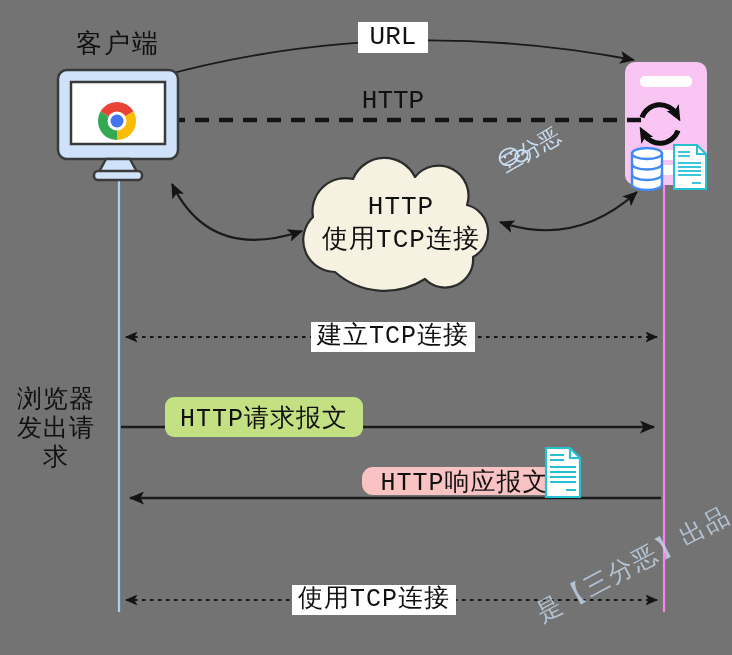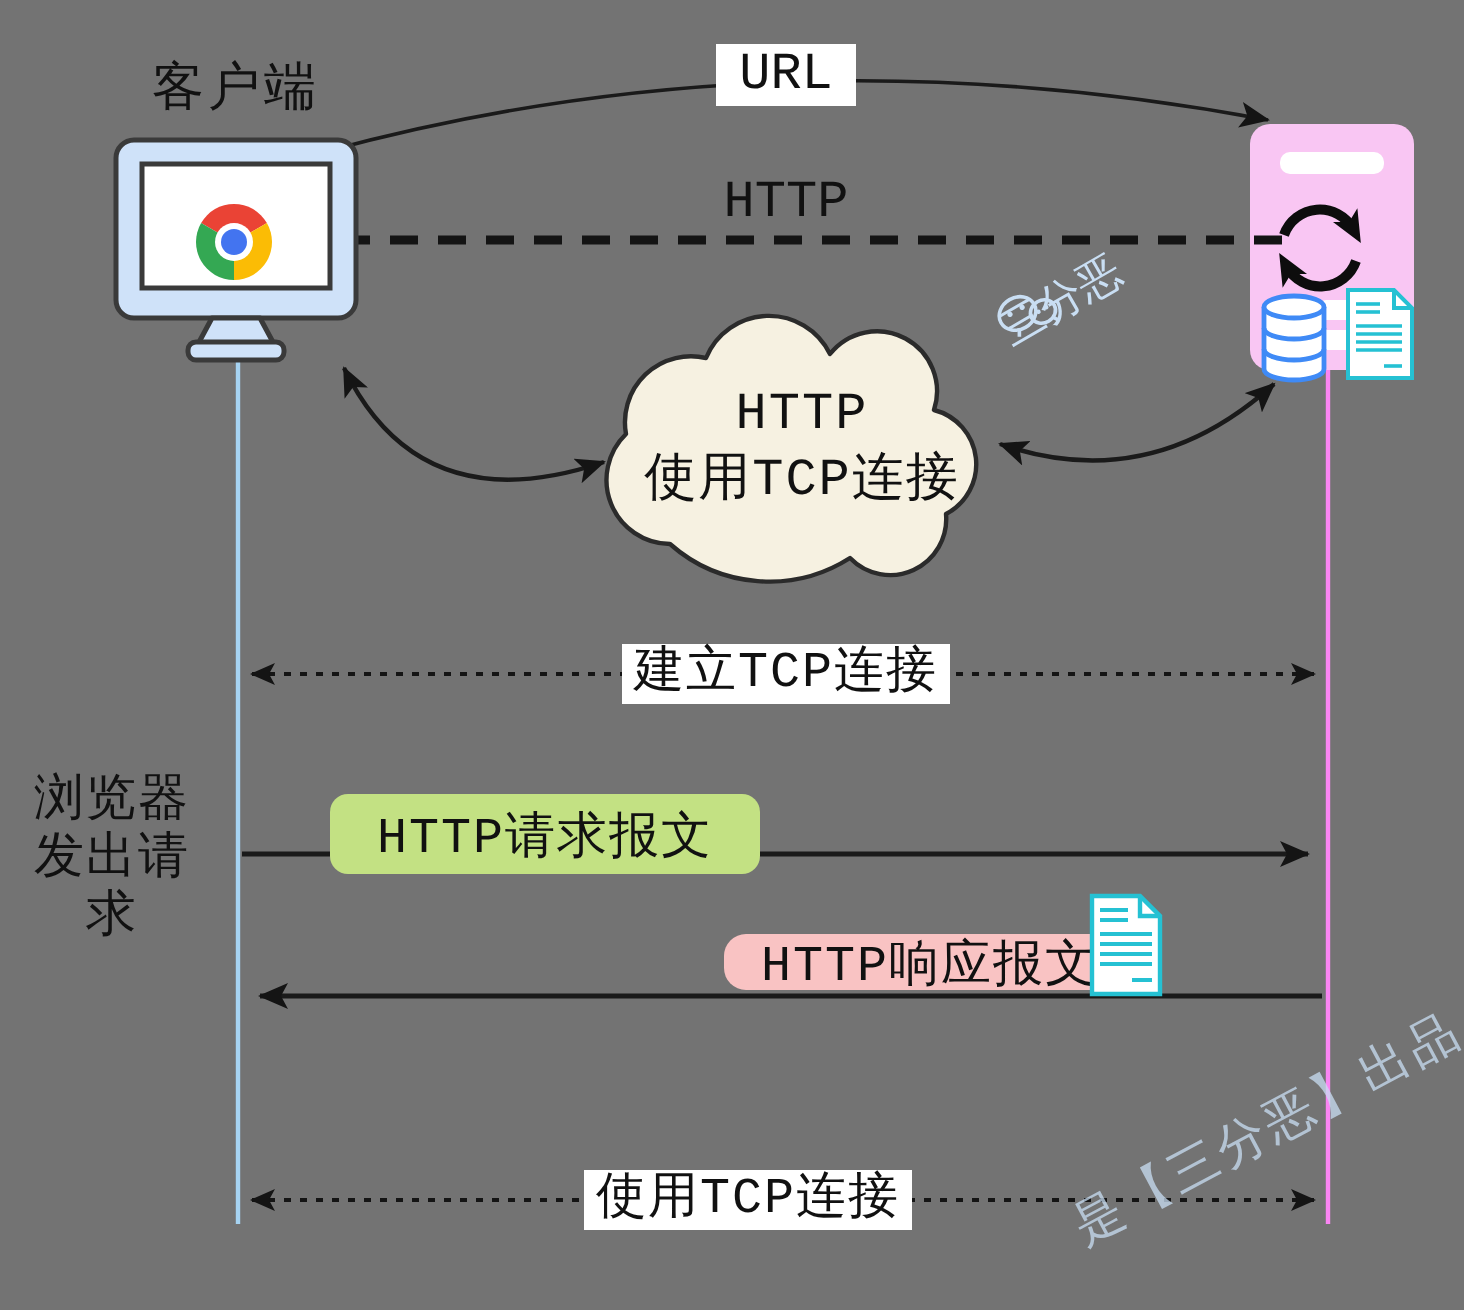--- a/index.html
+++ b/index.html
@@ -123,21 +123,21 @@
     <div>使用TCP连接</div>
   </div>
 
   <div class="lbl row-lbl" style="left:295px;top:322px;margin-left:16px;">建立TCP连接</div>
 
   <div class="lbl note" style="left:5px;top:386px;width:102px;">
     <div>浏览器</div>
     <div>发出请求</div>
   </div>
 
-  <div class="msg-box msg-request" style="position:absolute;left:165px;top:397px;width:215px;height:40px;">HTTP请求报文</div>
+  <div class="msg-box msg-request" style="position:absolute;left:165px;top:397px;width:198px;height:40px;">HTTP请求报文</div>
 
   <div class="msg-box msg-response" style="position:absolute;left:362px;top:467px;width:205px;height:28px;">HTTP响应报文</div>
 
   <svg width="40" height="54" style="left:543px;top:446px;">
     <path d="M 3 2 h 24 l 10 10 v 39 h -34 z" fill="#fff" style="stroke:var(--doc_cyan)" stroke-width="2.2"></path>
     <path d="M 27 2 v 10 h 10" fill="none" style="stroke:var(--doc_cyan)" stroke-width="2.2"></path>
     <g style="stroke:var(--doc_cyan)" stroke-width="2">
       <line x1="7" y1="9" x2="21" y2="9"></line>
       <line x1="7" y1="14" x2="21" y2="14"></line>
       <line x1="7" y1="21" x2="33" y2="21"></line>

